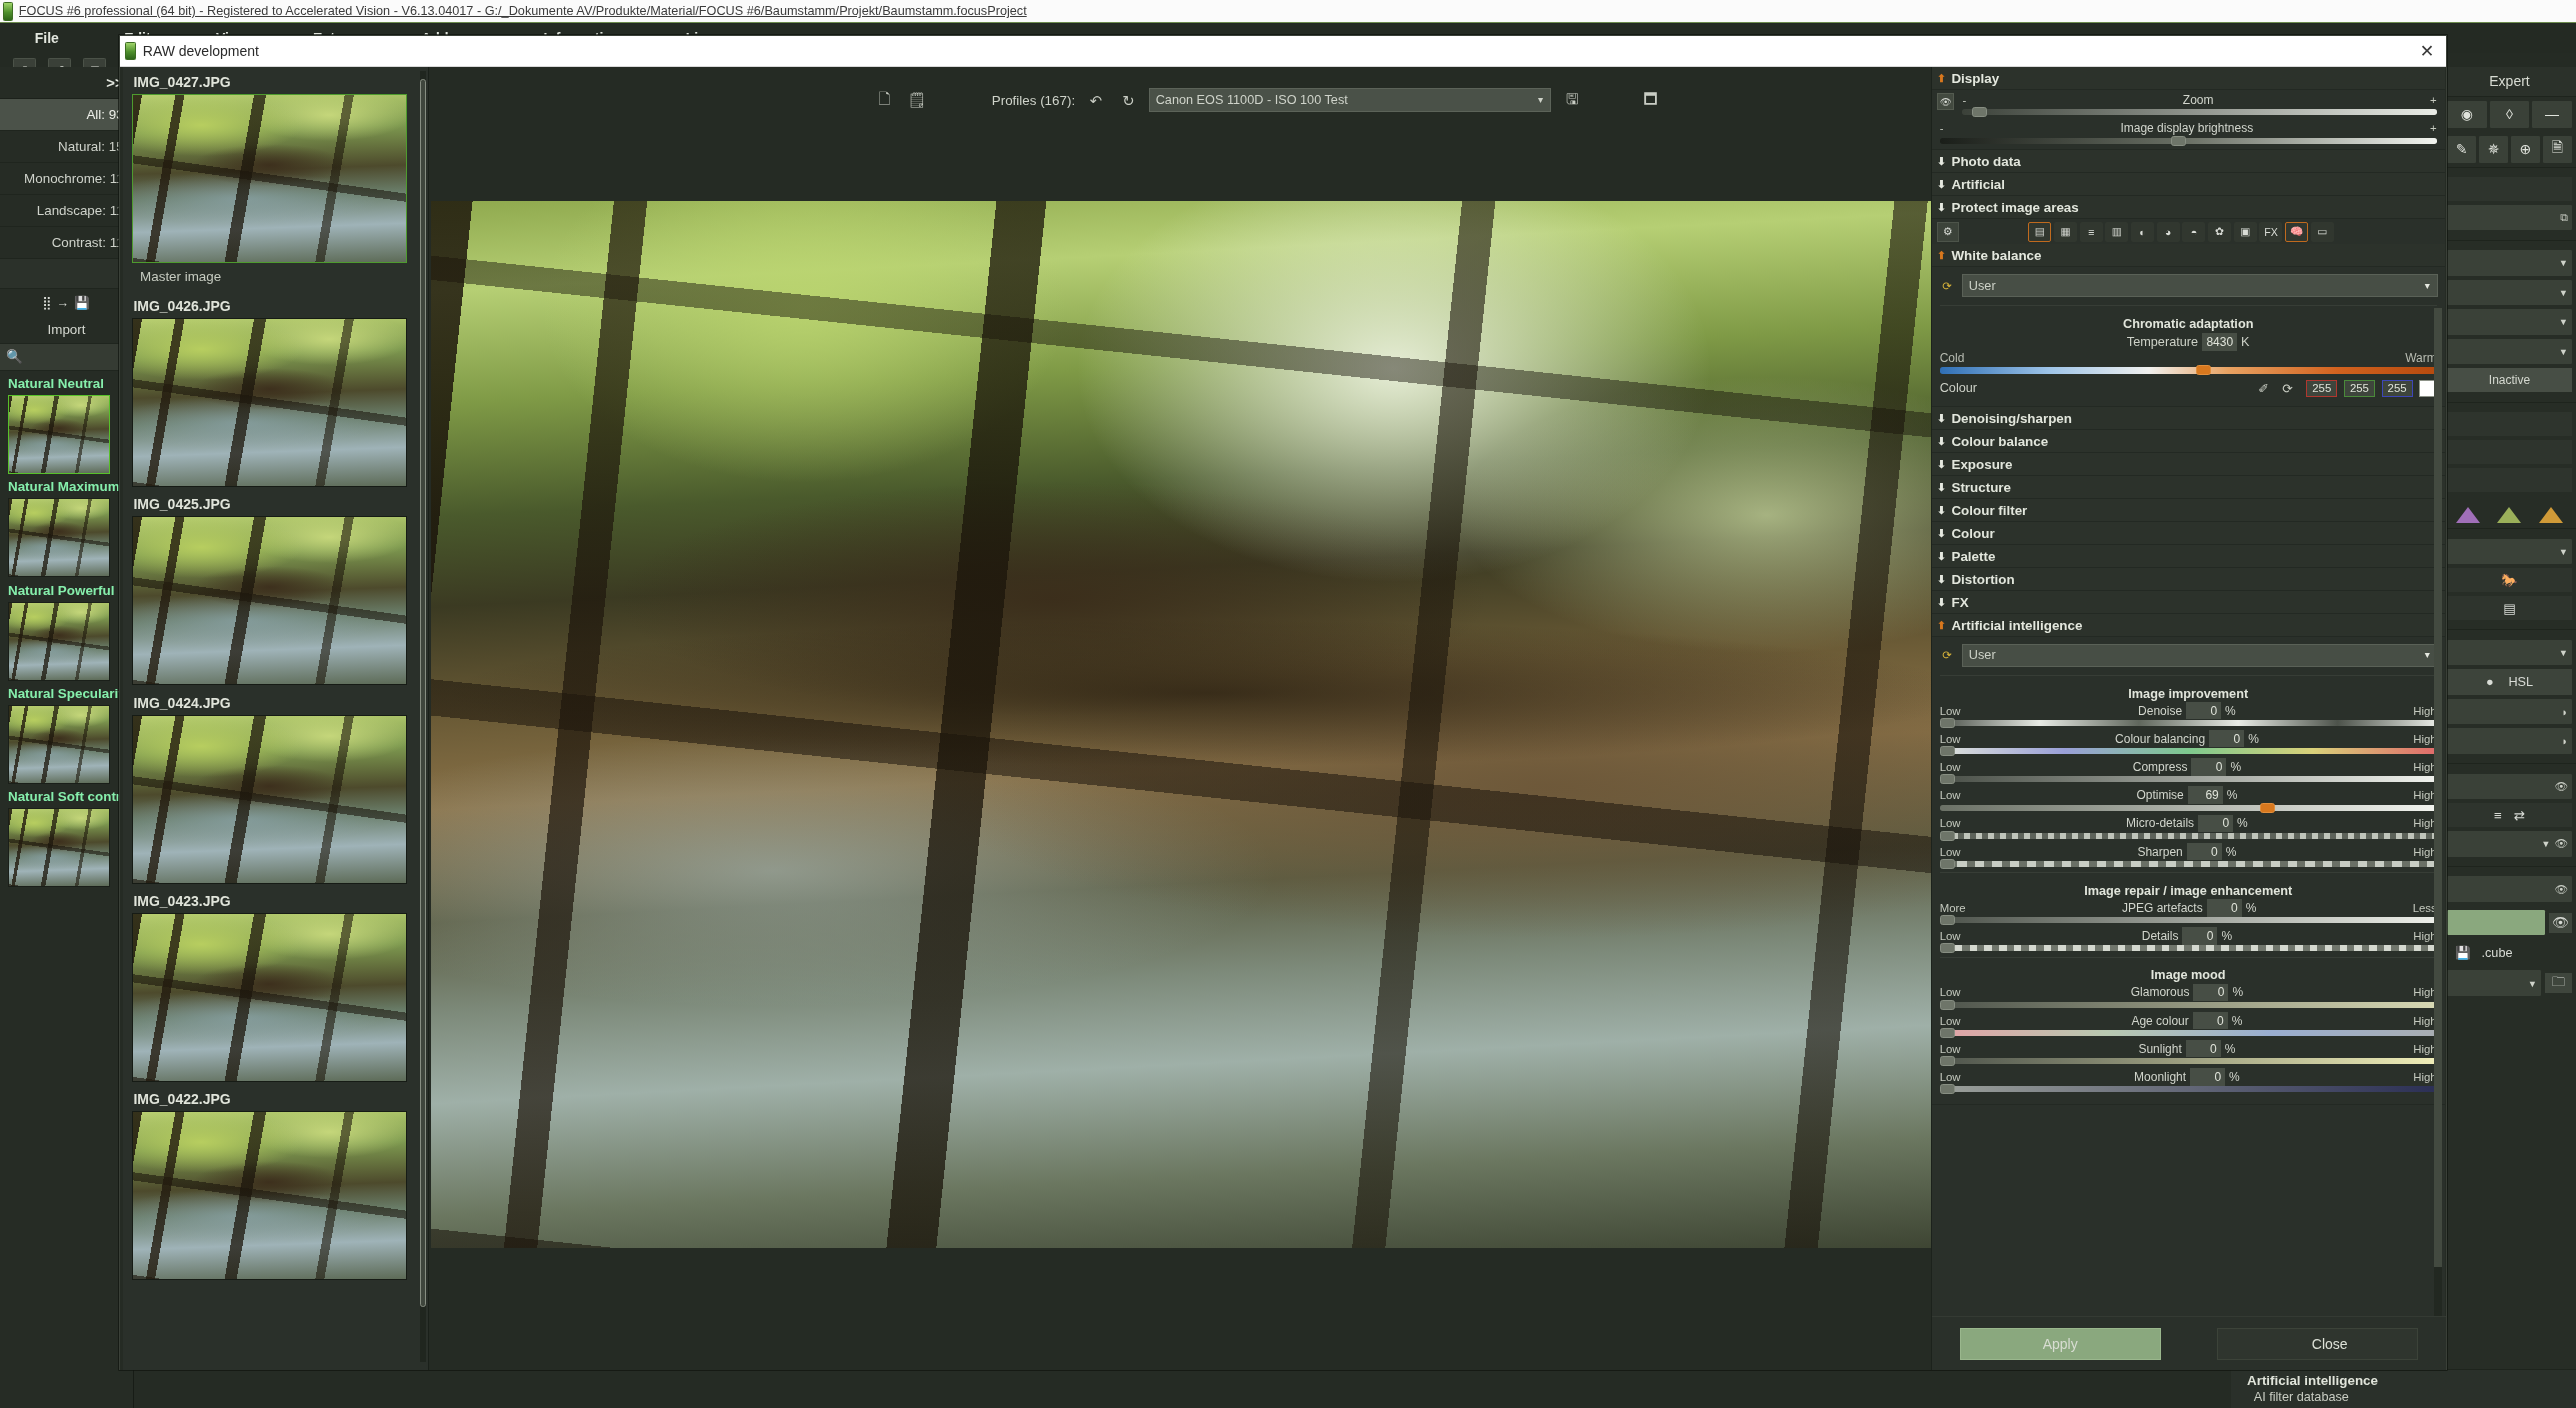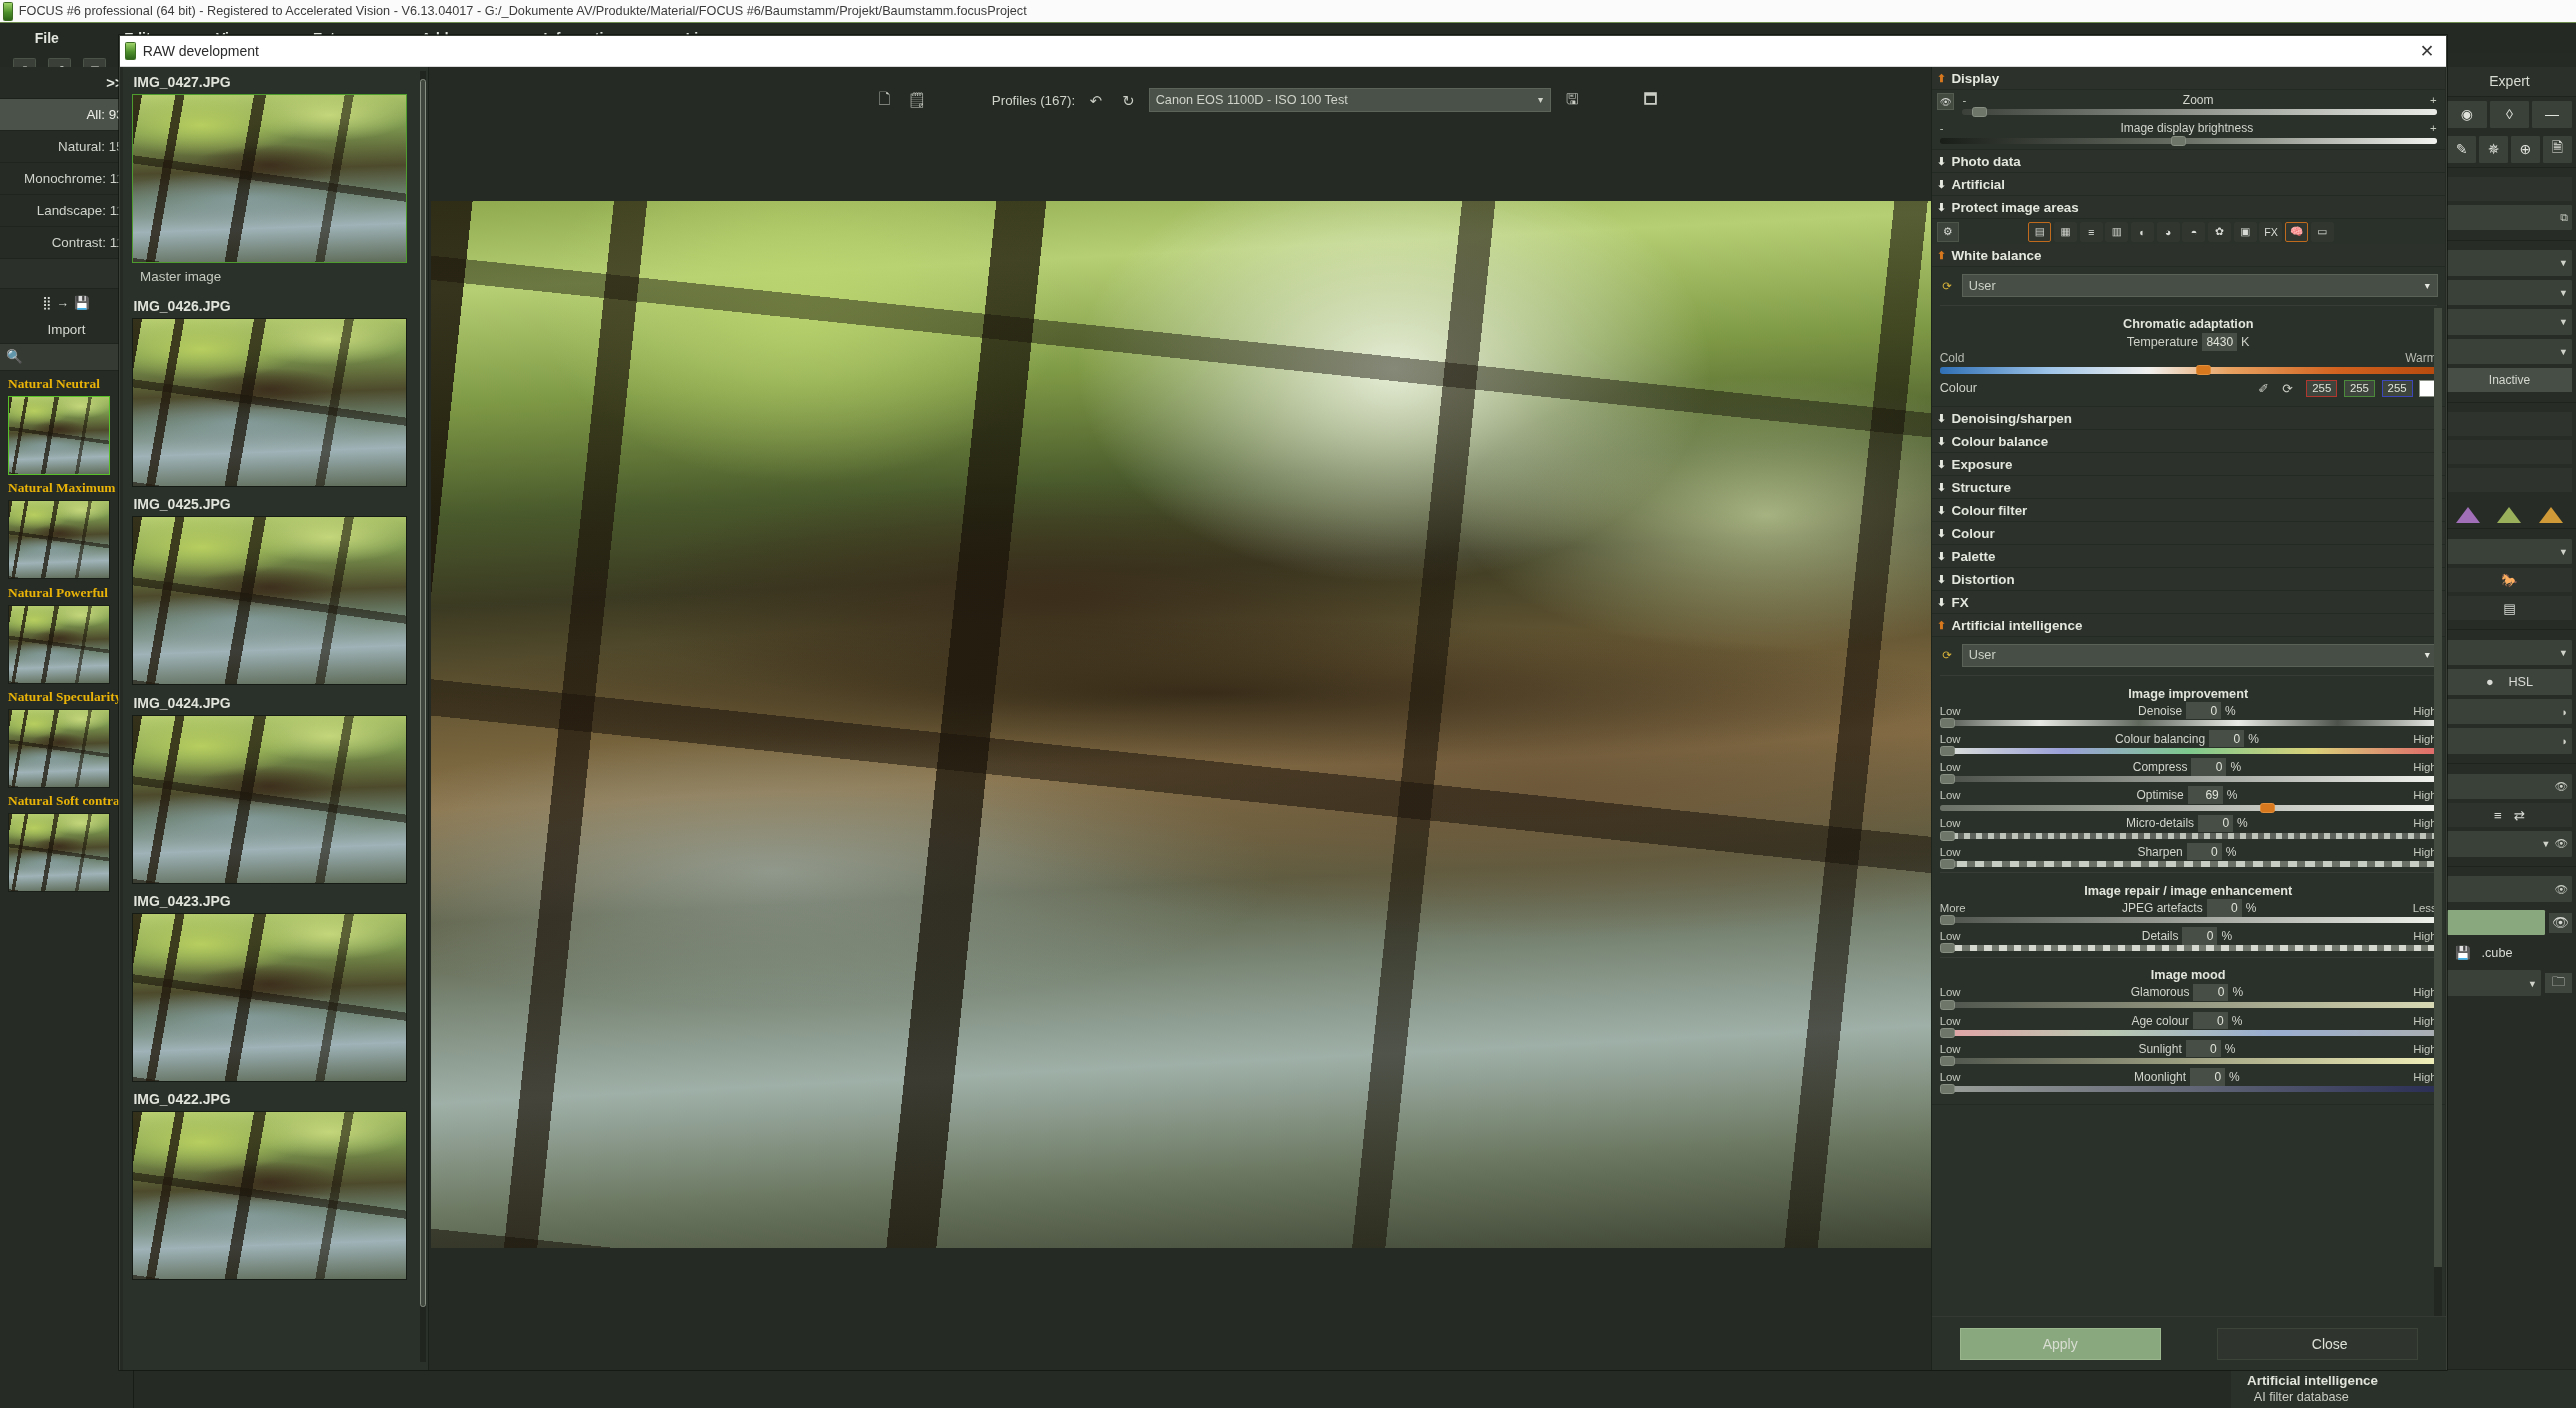--- a/index.html
+++ b/index.html
@@ -19,21 +19,21 @@
     background:#fbfbfb; color:#3c3c3c;
     display:flex; align-items:center; gap:5.4px;
     font-size:12.7px; padding-left:2.7px;
     border-bottom:1.3px solid #6d8c4e;
   }
   .app-logo {
     width:10.7px; height:19px; border-radius:1.3px;
     background:linear-gradient(180deg,#9fd46a 0%,#4e8f2c 55%,#2e641a 100%);
     border:0.7px solid #3c6c22; flex:0 0 auto;
   }
-  .titlebar .txt { white-space:nowrap; overflow:hidden; }
+  .titlebar .txt { white-space:nowrap; overflow:hidden;text-decoration:underline; }
 
   
   .menubar {
     position:absolute; left:0; top:23px; width:2576px; height:29.5px;
     background:#242a23;
     display:flex; align-items:center;
   }
   .menuitem {
     font-weight:bold; font-size:14px; color:#e2e6de;
     padding:0 6.7px; white-space:nowrap;
@@ -77,22 +77,22 @@
   }
   .lb-import {
     height:28px; display:flex; align-items:center; justify-content:center;
     font-size:13.4px; color:#d5d9d1; border-bottom:0.7px solid #1f251e;
   }
   .lb-search {
     height:27px; background:#353b33; display:flex; align-items:center;
     padding-left:6.7px; border-bottom:0.7px solid #1f251e;
   }
   .preset-name {
-    font-weight:bold; font-size:13.4px; color:#eab308;
-    padding:5.4px 0 4px 8px; white-space:nowrap; overflow:hidden;font-family:Liberation Serif, serif;
+    font-weight:bold; font-size:13.4px; color:#86efac;
+    padding:5.4px 0 4px 8px; white-space:nowrap; overflow:hidden;
   }
   .preset-thumb {
     width:102px; height:79px; margin:0 0 0 8px;
     border:1.3px solid transparent; background:#1a1f19;
     position:relative; overflow:hidden;
   }
   .preset-thumb.sel { border-color:#58c12a; }
 
   
   .treepic {

